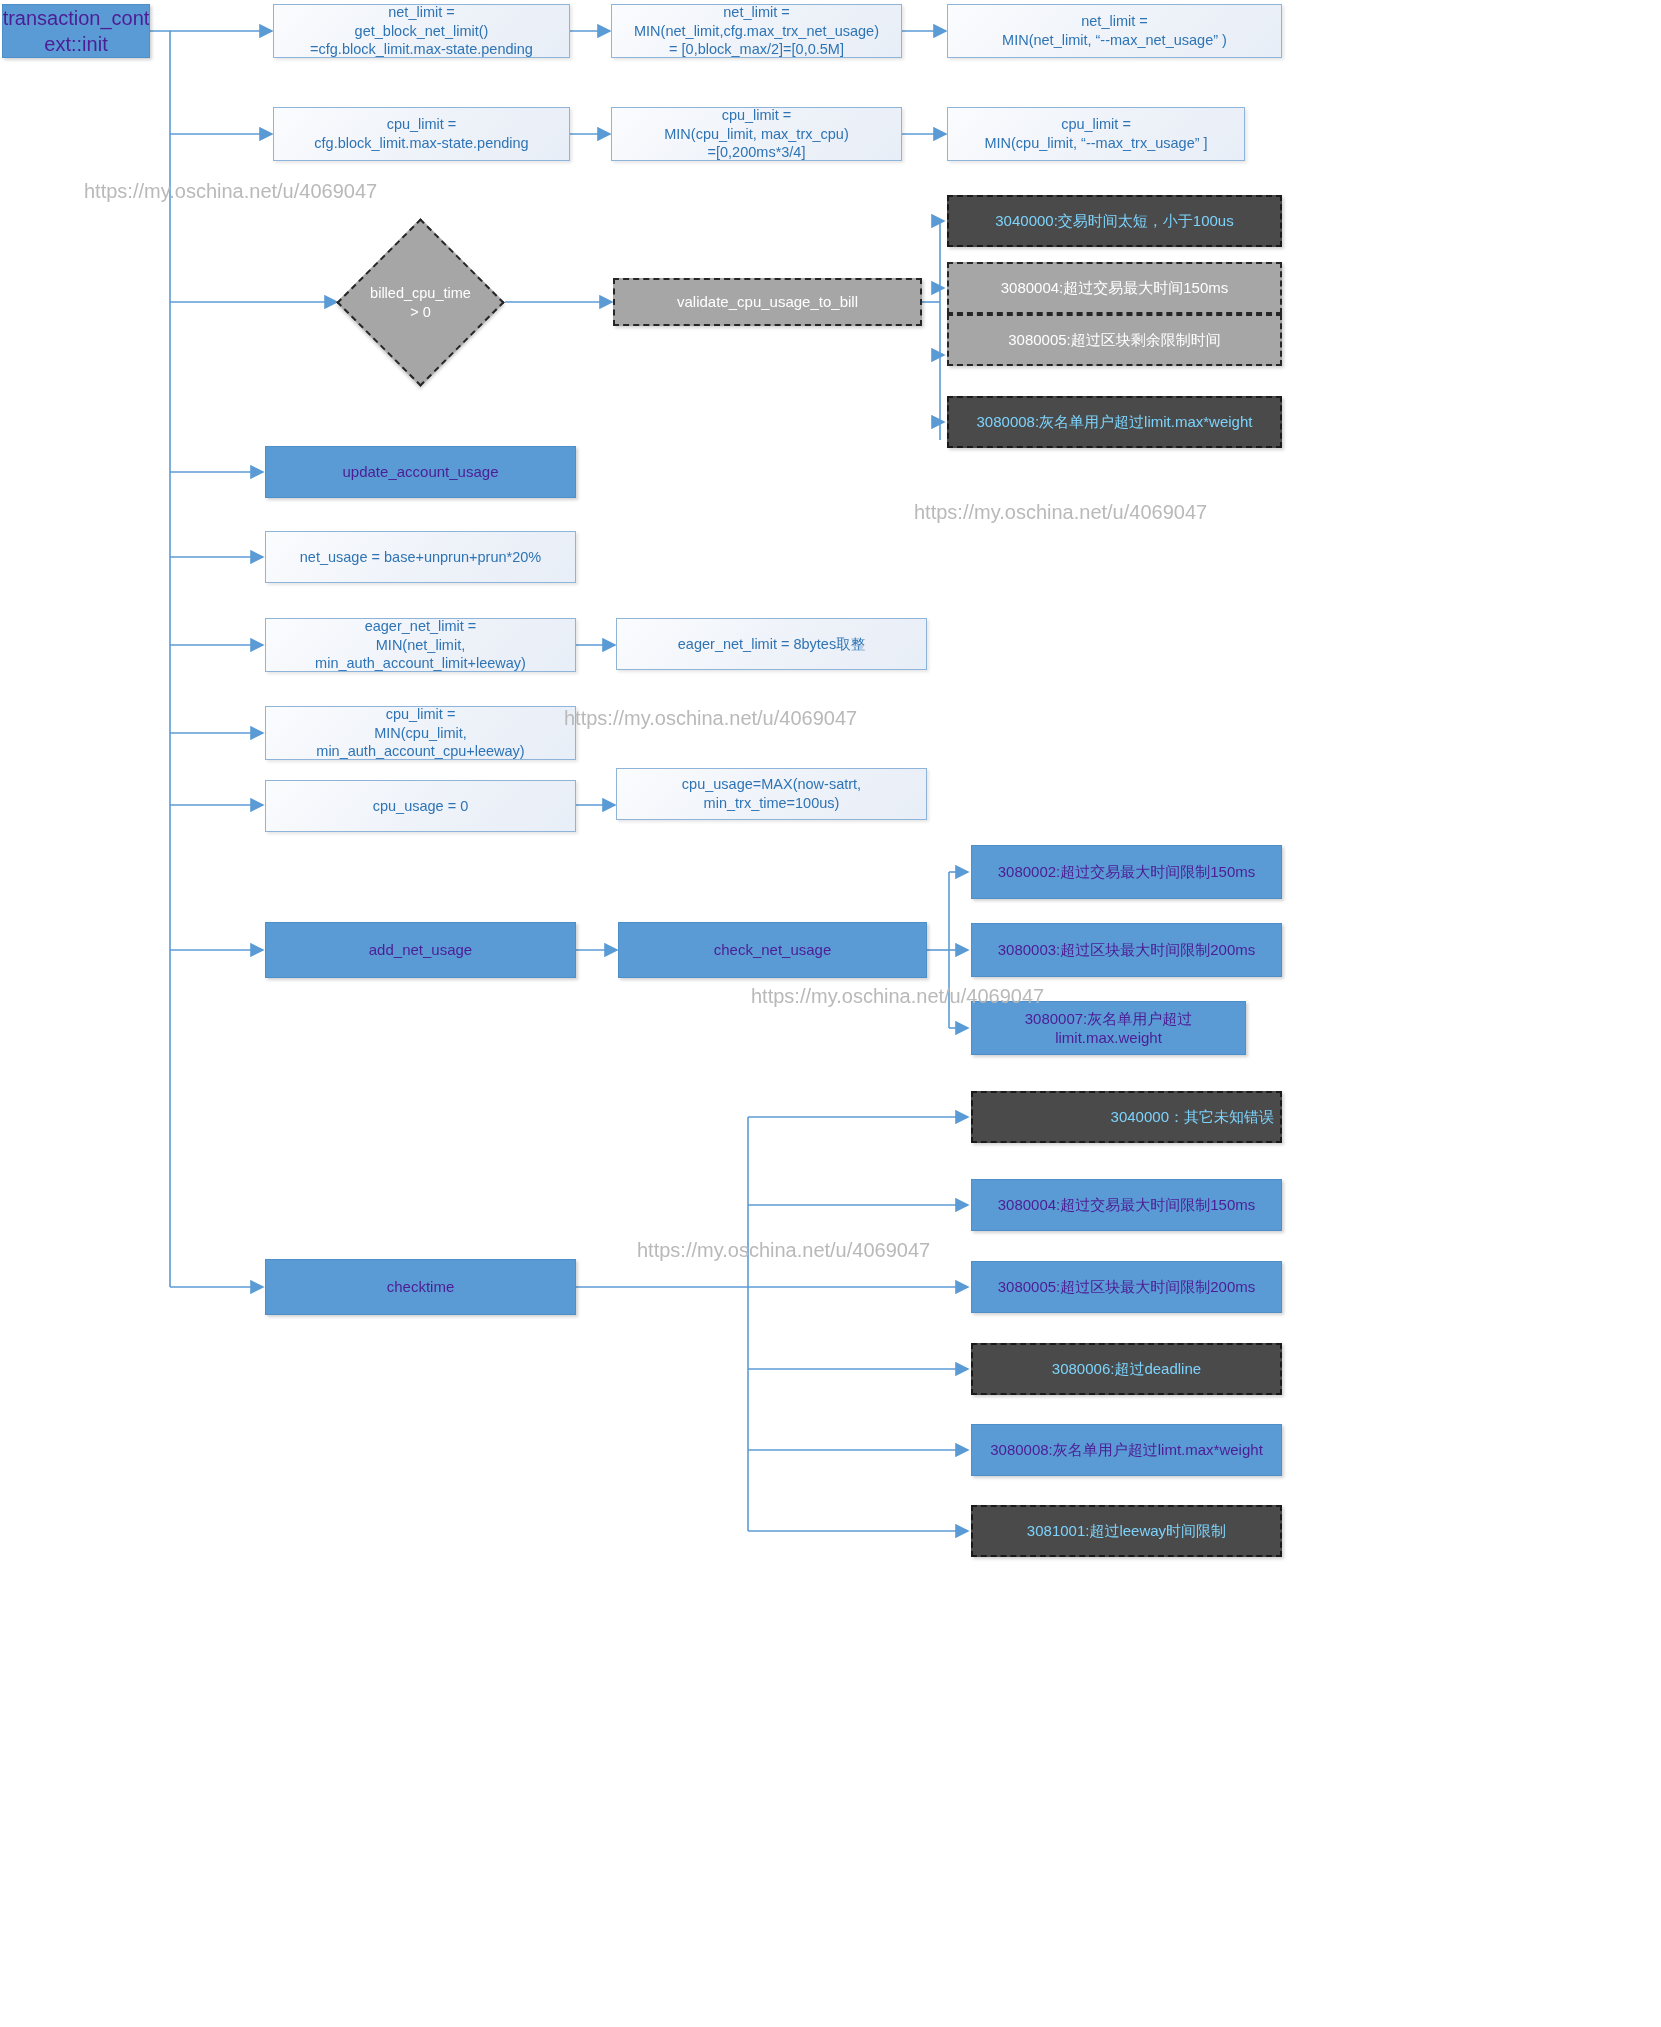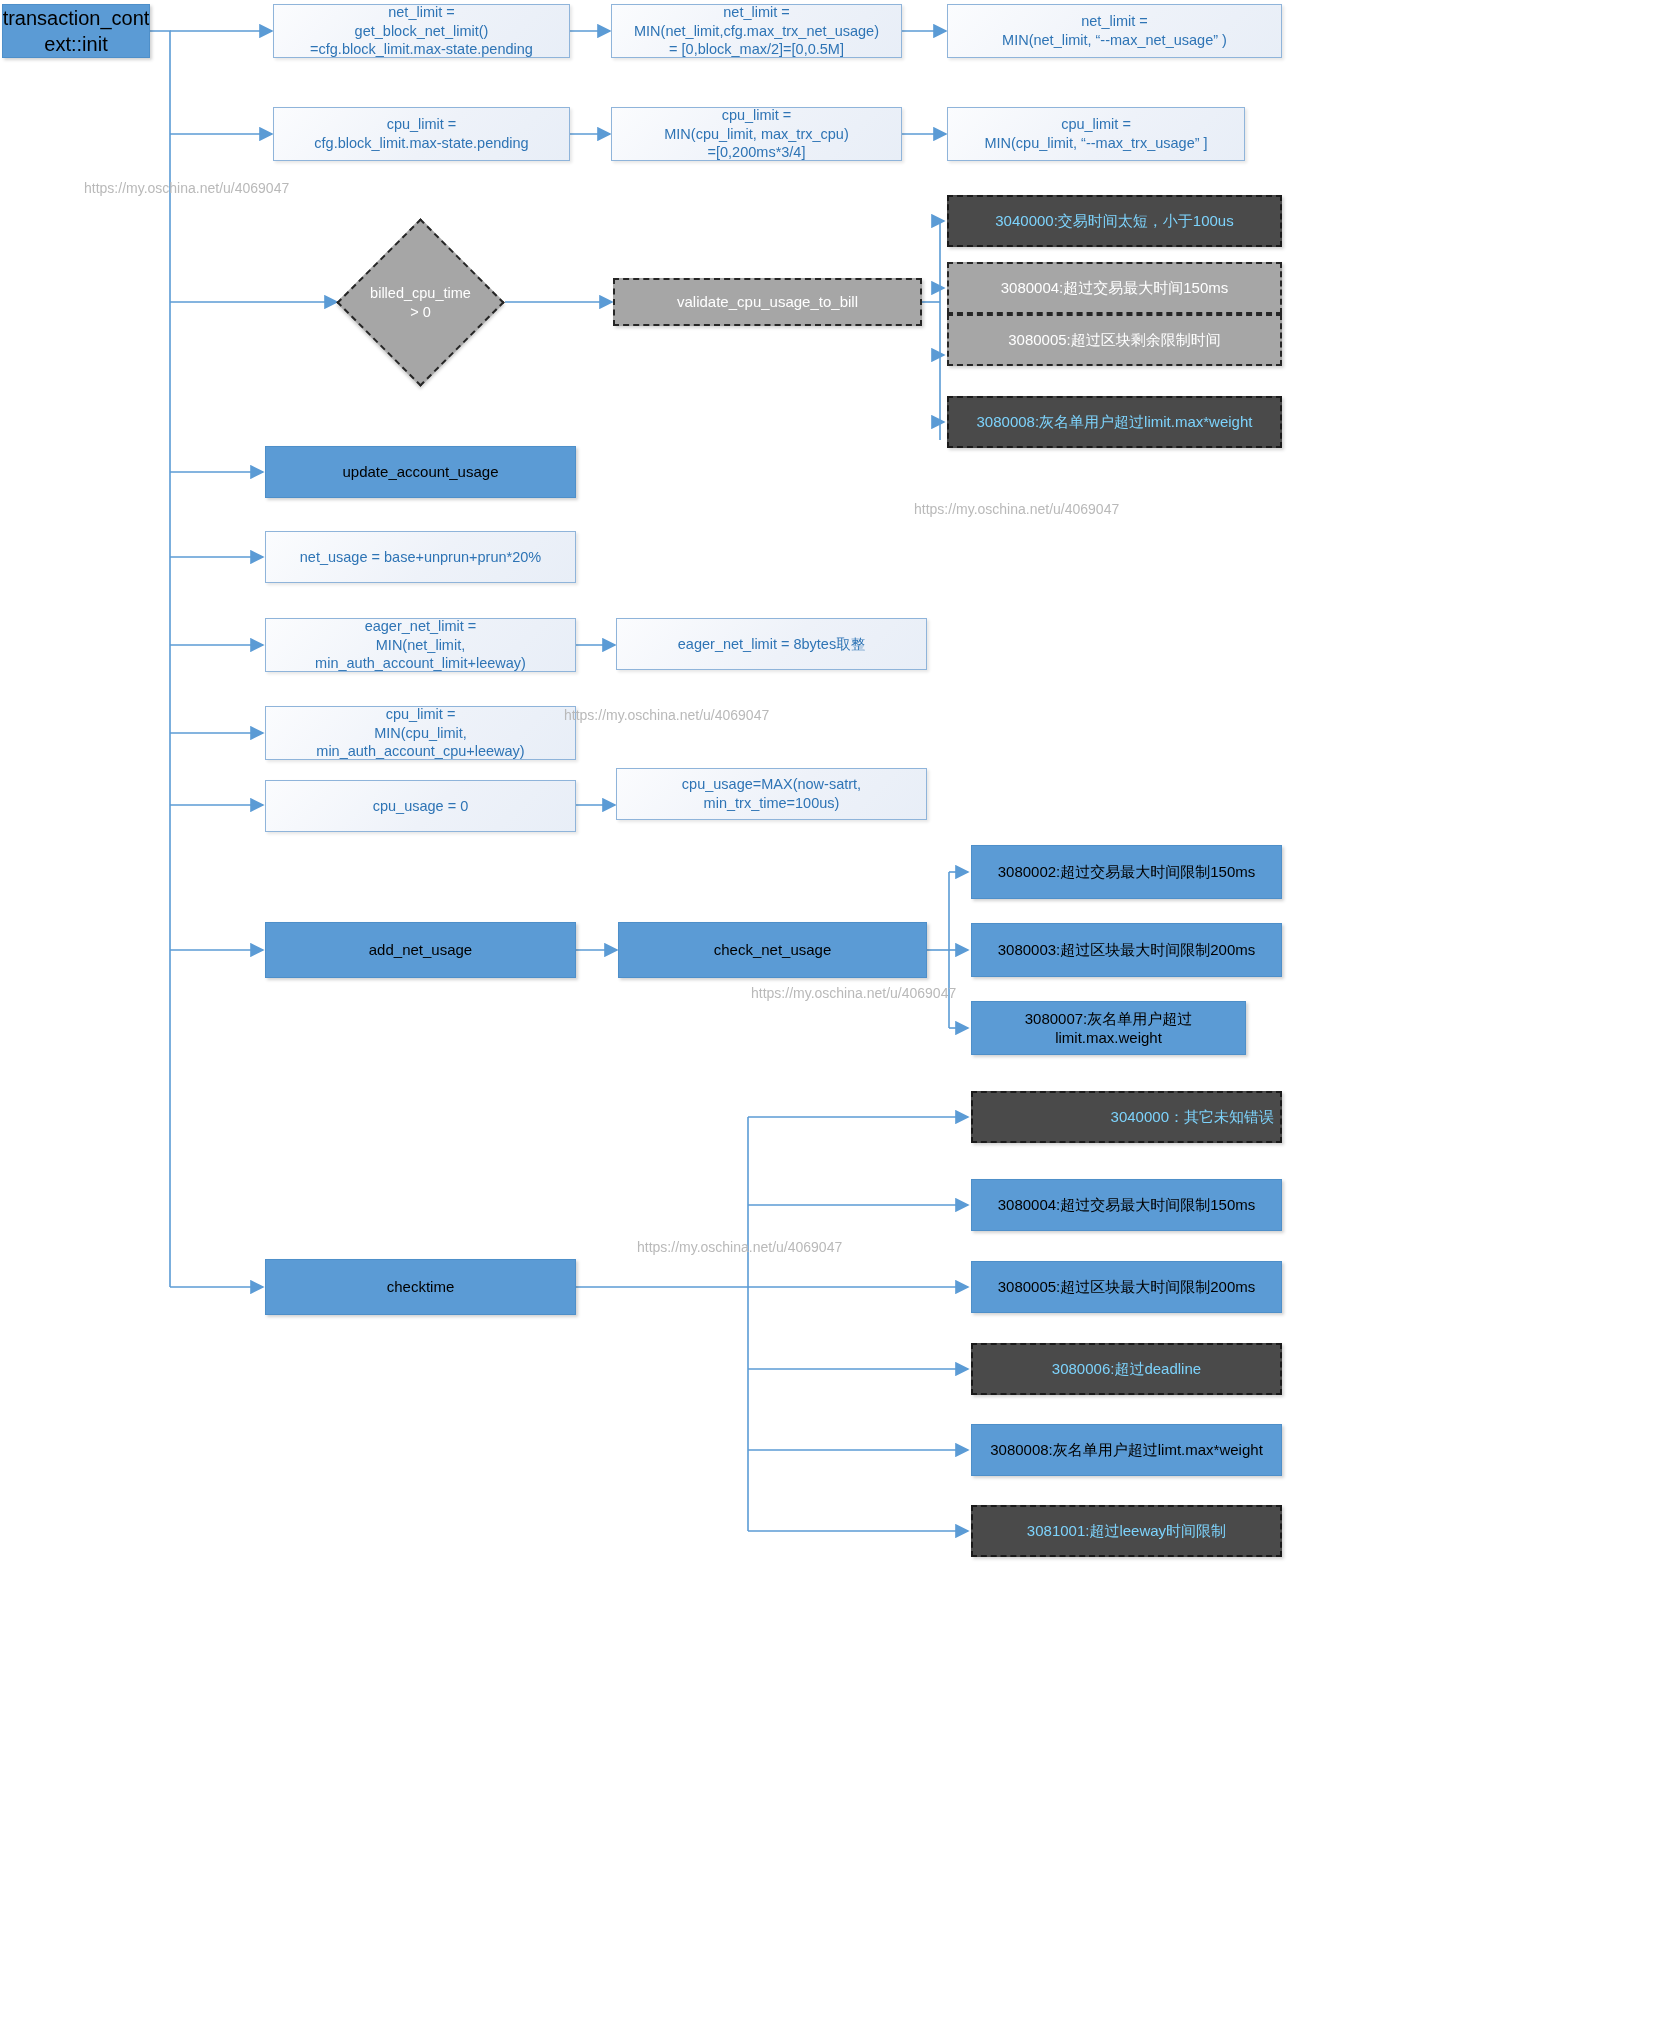--- a/index.html
+++ b/index.html
@@ -18,21 +18,21 @@
     display:flex; align-items:center; justify-content:center;
     text-align:center;
     line-height:1.30;
     white-space:pre-line;
     padding:2px 6px;
   }
 
   
   .n-blue {
     background:#5b9bd5;
-    color:#000000;
+    color:#4c1d95;
     border:1px solid #4e8fc9;
     box-shadow:2px 2px 3px rgba(0,0,0,0.18);
     font-size:15px;
   }
   
   .n-light {
     background:linear-gradient(135deg,#fbfcfe 0%,#eef2f9 55%,#e8eef7 100%);
     color:#2e74b5;
     border:1px solid #8fb4da;
     box-shadow:2px 2px 3px rgba(0,0,0,0.10);
@@ -65,21 +65,21 @@
     border:2px dashed #262626;
     transform:rotate(45deg);
     box-sizing:border-box;
     box-shadow:2px 2px 3px rgba(0,0,0,0.18);
   }
   .n-diamond .dlabel { position:relative; z-index:2; }
 
   .watermark {
     position:absolute;
     color:#b9b9b9;
-    font-size:14px;
+    font-size:20px;
     white-space:nowrap;
     font-family:"Liberation Sans","DejaVu Sans",sans-serif;
   }
   .title-node { font-size:20px; }
 </style>
 </head>
 <body>
 
 <div id="canvas">
 

